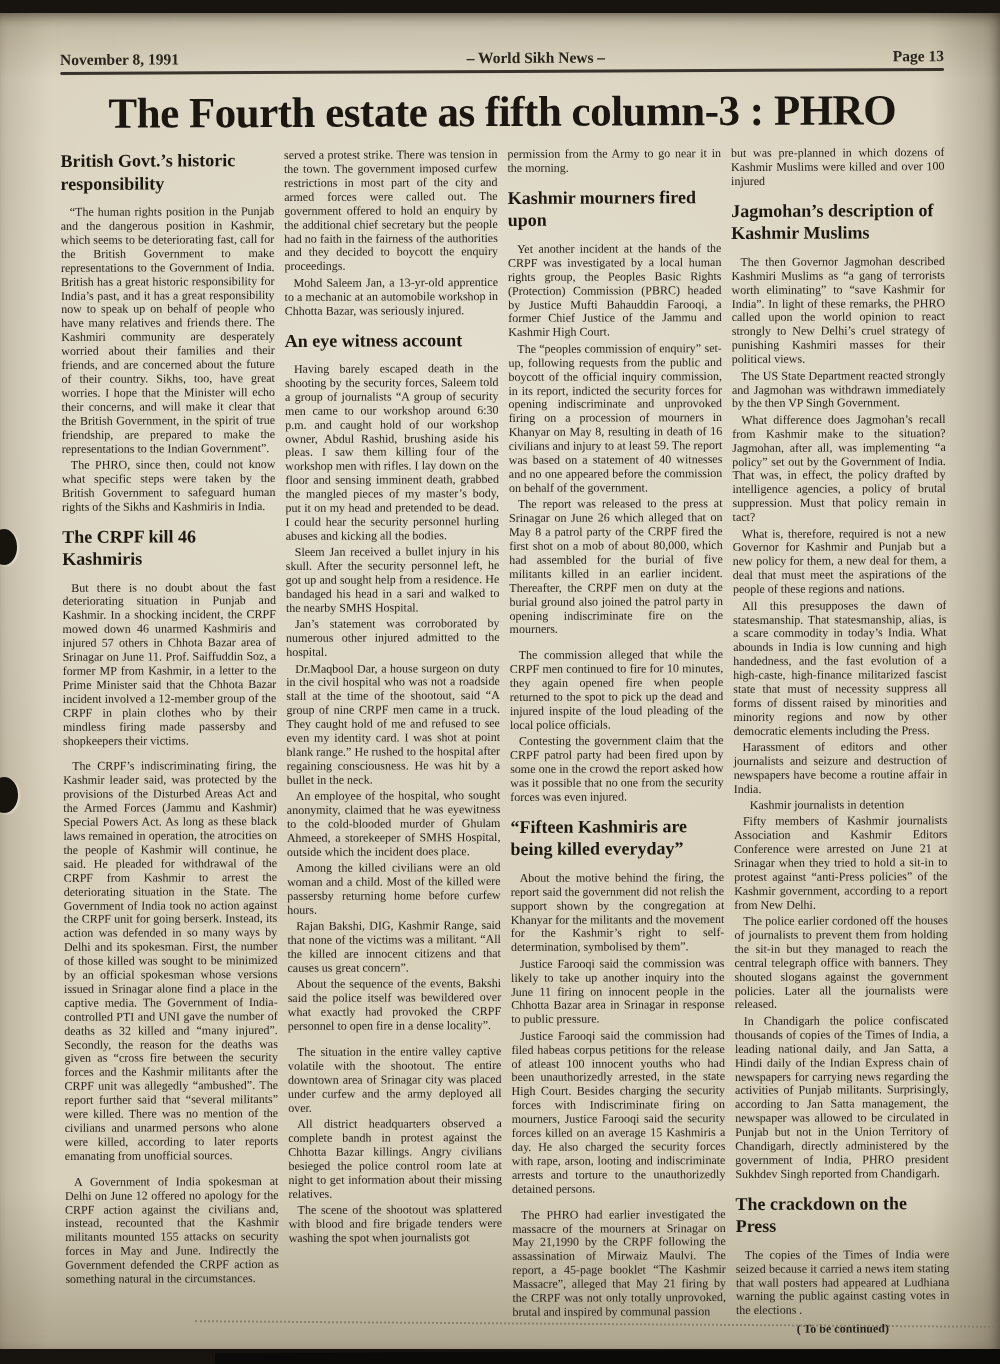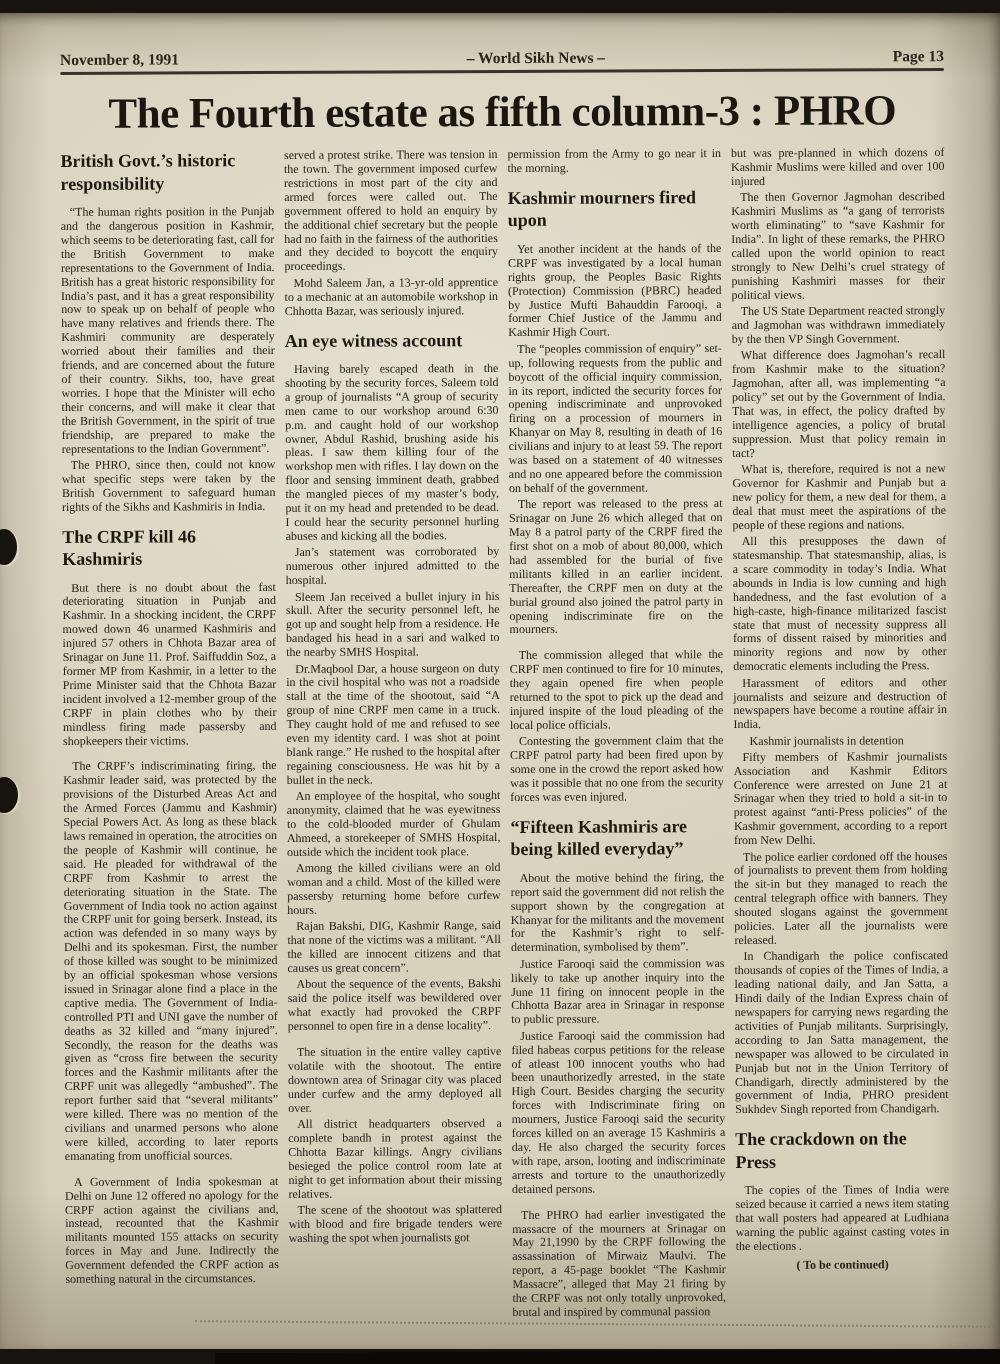--- a/index.html
+++ b/index.html
@@ -79,24 +79,24 @@
             <h3 class="heading">The CRPF kill 46 Kashmiris</h3>
             <p class="para">But there is no doubt about the fast deteriorating situation in Punjab and Kashmir. In a shocking incident, the CRPF mowed down 46 unarmed Kashmiris and injured 57 others in Chhota Bazar area of Srinagar on June 11. Prof. Saiffuddin Soz, a former MP from Kashmir, in a letter to the Prime Minister said that the Chhota Bazar incident involved a 12-member group of the CRPF in plain clothes who by their mindless firing made passersby and shopkeepers their victims.</p>
             <p class="para gap">The CRPF’s indiscriminating firing, the Kashmir leader said, was protected by the provisions of the Disturbed Areas Act and the Armed Forces (Jammu and Kashmir) Special Powers Act. As long as these black laws remained in operation, the atrocities on the people of Kashmir will continue, he said. He pleaded for withdrawal of the CRPF from Kashmir to arrest the deteriorating situation in the State. The Government of India took no action against the CRPF unit for going berserk. Instead, its action was defended in so many ways by Delhi and its spokesman. First, the number of those killed was sought to be minimized by an official spokesman whose versions issued in Srinagar alone find a place in the captive media. The Government of India-controlled PTI and UNI gave the number of deaths as 32 killed and “many injured”. Secondly, the reason for the deaths was given as “cross fire between the security forces and the Kashmir militants after the CRPF unit was allegedly “ambushed”. The report further said that “several militants” were killed. There was no mention of the civilians and unarmed persons who alone were killed, according to later reports emanating from unofficial sources.</p>
             <p class="para gap">A Government of India spokesman at Delhi on June 12 offered no apology for the CRPF action against the civilians and, instead, recounted that the Kashmir militants mounted 155 attacks on security forces in May and June. Indirectly the Government defended the CRPF action as something natural in the circumstances.</p>
           </div>
         <div class="col">
             <p class="para flush">served a protest strike. There was tension in the town. The government imposed curfew restrictions in most part of the city and armed forces were called out. The government offered to hold an enquiry by the additional chief secretary but the people had no faith in the fairness of the authorities and they decided to boycott the enquiry proceedings.</p>
             <p class="para">Mohd Saleem Jan, a 13-yr-old apprentice to a mechanic at an automobile workshop in Chhotta Bazar, was seriously injured.</p>
             <h3 class="heading">An eye witness account</h3>
             <p class="para">Having barely escaped death in the shooting by the security forces, Saleem told a group of journalists “A group of security men came to our workshop around 6:30 p.m. and caught hold of our workshop owner, Abdul Rashid, brushing aside his pleas. I saw them killing four of the workshop men with rifles. I lay down on the floor and sensing imminent death, grabbed the mangled pieces of my master’s body, put it on my head and pretended to be dead. I could hear the security personnel hurling abuses and kicking all the bodies.</p>
+            <p class="para">Sleem Jan received a bullet injury in his skull. After the security personnel left, he got up and sought help from a residence. He bandaged his head in a sari and walked to the nearby SMHS Hospital.</p>
             <p class="para">Jan’s statement was corroborated by numerous other injured admitted to the hospital.</p>
-            <p class="para">Sleem Jan received a bullet injury in his skull. After the security personnel left, he got up and sought help from a residence. He bandaged his head in a sari and walked to the nearby SMHS Hospital.</p>
             <p class="para">Dr.Maqbool Dar, a house surgeon on duty in the civil hospital who was not a roadside stall at the time of the shootout, said “A group of nine CRPF men came in a truck. They caught hold of me and refused to see even my identity card. I was shot at point blank range.” He rushed to the hospital after regaining consciousness. He was hit by a bullet in the neck.</p>
-            <p class="para">An employee of the hospital, who sought anonymity, claimed that he was eyewitness to the cold-blooded murder of Ghulam Ahmeed, a storekeeper of SMHS Hospital, outside which the incident took place.</p>
+            <p class="para">An employee of the hospital, who sought anonymity, claimed that he was eyewitness to the cold-blooded murder of Ghulam Ahmeed, a storekeeper of SMHS Hospital, outside which the incident does place.</p>
             <p class="para">Among the killed civilians were an old woman and a child. Most of the killed were passersby returning home before curfew hours.</p>
             <p class="para">Rajan Bakshi, DIG, Kashmir Range, said that none of the victims was a militant. “All the killed are innocent citizens and that causes us great concern”.</p>
             <p class="para">About the sequence of the events, Bakshi said the police itself was bewildered over what exactly had provoked the CRPF personnel to open fire in a dense locality”.</p>
             <p class="para gap">The situation in the entire valley captive volatile with the shootout. The entire downtown area of Srinagar city was placed under curfew and the army deployed all over.</p>
             <p class="para">All district headquarters observed a complete bandh in protest against the Chhotta Bazar killings. Angry civilians besieged the police control room late at night to get information about their missing relatives.</p>
             <p class="para">The scene of the shootout was splattered with blood and fire brigade tenders were washing the spot when journalists got</p>
           </div>
         <div class="col">
             <p class="para flush">permission from the Army to go near it in the morning.</p>
             <h3 class="heading">Kashmir mourners fired upon</h3>
@@ -106,20 +106,21 @@
             <p class="para gap">The commission alleged that while the CRPF men continued to fire for 10 minutes, they again opened fire when people returned to the spot to pick up the dead and injured inspite of the loud pleading of the local police officials.</p>
             <p class="para">Contesting the government claim that the CRPF patrol party had been fired upon by some one in the crowd the report asked how was it possible that no one from the security forces was even injured.</p>
             <h3 class="heading">“Fifteen Kashmiris are being killed everyday”</h3>
             <p class="para">About the motive behind the firing, the report said the government did not relish the support shown by the congregation at Khanyar for the militants and the movement for the Kashmir’s right to self-determination, symbolised by them”.</p>
             <p class="para">Justice Farooqi said the commission was likely to take up another inquiry into the June 11 firing on innocent people in the Chhotta Bazar area in Srinagar in response to public pressure.</p>
             <p class="para">Justice Farooqi said the commission had filed habeas corpus petitions for the release of atleast 100 innocent youths who had been unauthorizedly arrested, in the state High Court. Besides charging the security forces with Indiscriminate firing on mourners, Justice Farooqi said the security forces killed on an average 15 Kashmiris a day. He also charged the security forces with rape, arson, looting and indiscriminate arrests and torture to the unauthorizedly detained persons.</p>
             <p class="para gap">The PHRO had earlier investigated the massacre of the mourners at Srinagar on May 21,1990 by the CRPF following the assassination of Mirwaiz Maulvi. The report, a 45-page booklet “The Kashmir Massacre”, alleged that May 21 firing by the CRPF was not only totally unprovoked, brutal and inspired by communal passion</p>
           </div>
         <div class="col">
             <p class="para flush">but was pre-planned in which dozens of Kashmir Muslims were killed and over 100 injured</p>
+            <h3 class="heading">Jagmohan’s description of Kashmir Muslims</h3>
             <p class="para">The then Governor Jagmohan described Kashmiri Muslims as “a gang of terrorists worth eliminating” to “save Kashmir for India”. In light of these remarks, the PHRO called upon the world opinion to react strongly to New Delhi’s cruel strategy of punishing Kashmiri masses for their political views.</p>
             <p class="para">The US State Department reacted strongly and Jagmohan was withdrawn immediately by the then VP Singh Government.</p>
             <p class="para">What difference does Jagmohan’s recall from Kashmir make to the situation? Jagmohan, after all, was implementing “a policy” set out by the Government of India. That was, in effect, the policy drafted by intelligence agencies, a policy of brutal suppression. Must that policy remain in tact?</p>
             <p class="para">What is, therefore, required is not a new Governor for Kashmir and Punjab but a new policy for them, a new deal for them, a deal that must meet the aspirations of the people of these regions and nations.</p>
             <p class="para">All this presupposes the dawn of statesmanship. That statesmanship, alias, is a scare commodity in today’s India. What abounds in India is low cunning and high handedness, and the fast evolution of a high-caste, high-finance militarized fascist state that must of necessity suppress all forms of dissent raised by minorities and minority regions and now by other democratic elements including the Press.</p>
             <p class="para">Harassment of editors and other journalists and seizure and destruction of newspapers have become a routine affair in India.</p>
             <div class="subhead">Kashmir journalists in detention</div>
             <p class="para">Fifty members of Kashmir journalists Association and Kashmir Editors Conference were arrested on June 21 at Srinagar when they tried to hold a sit-in to protest against “anti-Press policies” of the Kashmir government, according to a report from New Delhi.</p>
             <p class="para">The police earlier cordoned off the houses of journalists to prevent them from holding the sit-in but they managed to reach the central telegraph office with banners. They shouted slogans against the government policies. Later all the journalists were released.</p>
             <p class="para">In Chandigarh the police confiscated thousands of copies of the Times of India, a leading national daily, and Jan Satta, a Hindi daily of the Indian Express chain of newspapers for carrying news regarding the activities of Punjab militants. Surprisingly, according to Jan Satta management, the newspaper was allowed to be circulated in Punjab but not in the Union Territory of Chandigarh, directly administered by the government of India, PHRO president Sukhdev Singh reported from Chandigarh.</p>

